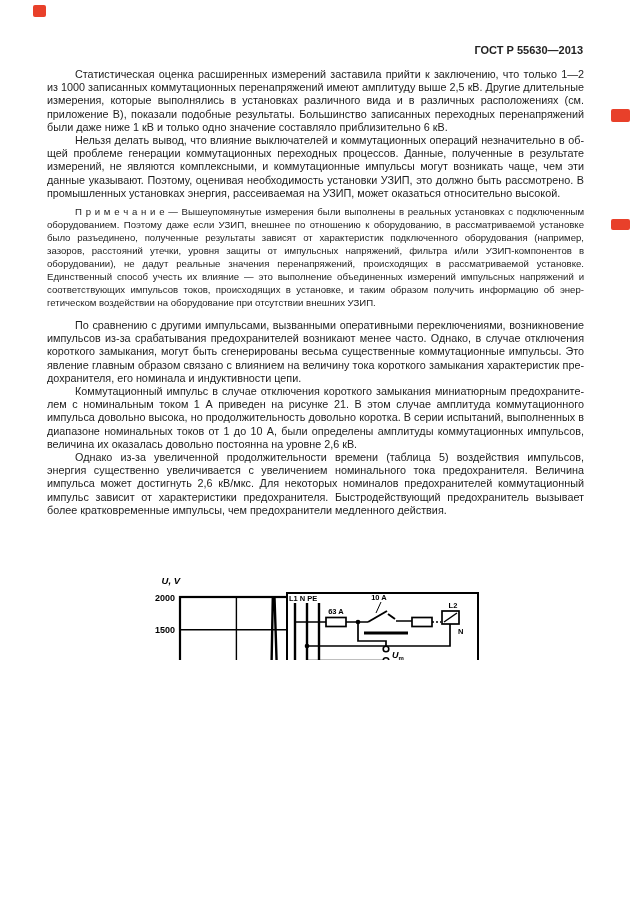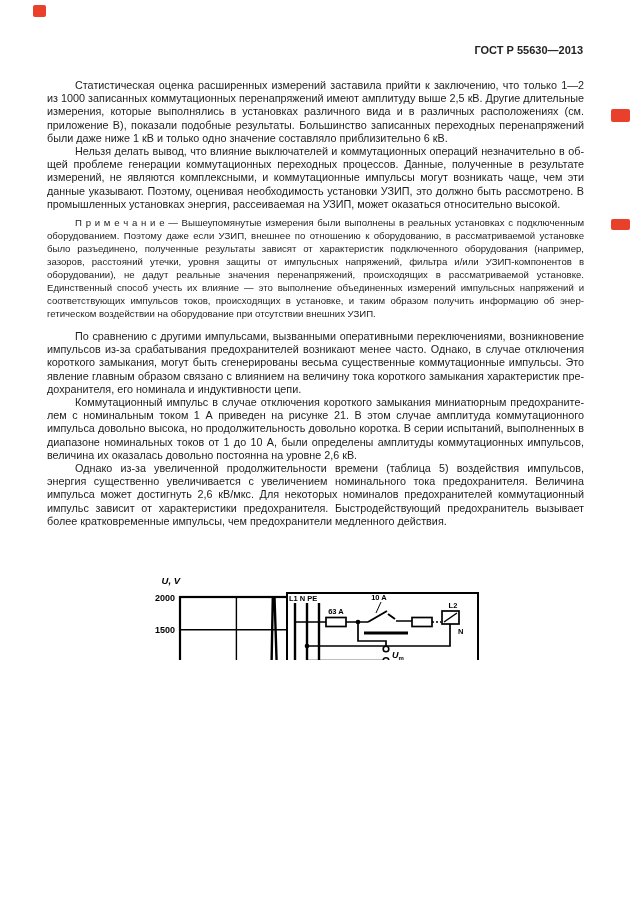--- a/index.html
+++ b/index.html
@@ -1,19 +1,19 @@
 <!DOCTYPE html>
 <html lang="ru"><head>
 <meta charset="utf-8">
 <style>
   html,body{margin:0;padding:0;background:#fff;}
   .page{position:relative;width:630px;height:660px;background:#ffffff;overflow:hidden;
         font-family:"Liberation Sans", sans-serif;color:#1c1c1c;}
   .doc-header{position:absolute;top:44px;right:47px;font-size:11px;font-weight:bold;color:#222;}
-  .body-text{position:absolute;top:79px;left:47px;width:537px;text-align:justify;hyphens:auto;}
+  .body-text{position:absolute;top:68px;left:47px;width:537px;text-align:justify;hyphens:auto;}
   .para{font-size:10.8px;line-height:13.2px;text-indent:28px;margin:0;}
   .note{font-size:9.6px;line-height:13px;text-indent:28px;margin:5px 0 10px 0;}
   .heading{font-size:11px;font-weight:bold;margin:6px 0 6px 28px;text-indent:0;}
   .figure{position:absolute;left:140px;top:570px;width:360px;}
   .figure svg{display:block;}
   .caption{margin-top:2px;text-align:center;font-size:9.6px;line-height:13.5px;color:#3d3d3d;}
   .page-number{position:absolute;top:848px;right:61px;font-size:10.5px;color:#333;}
   .red-marker{position:absolute;border-radius:2px;}
   .red-marker.tl{left:33px;top:5px;width:13px;height:12px;}
   .red-marker.r1{left:611px;top:109px;width:19px;height:13px;}

